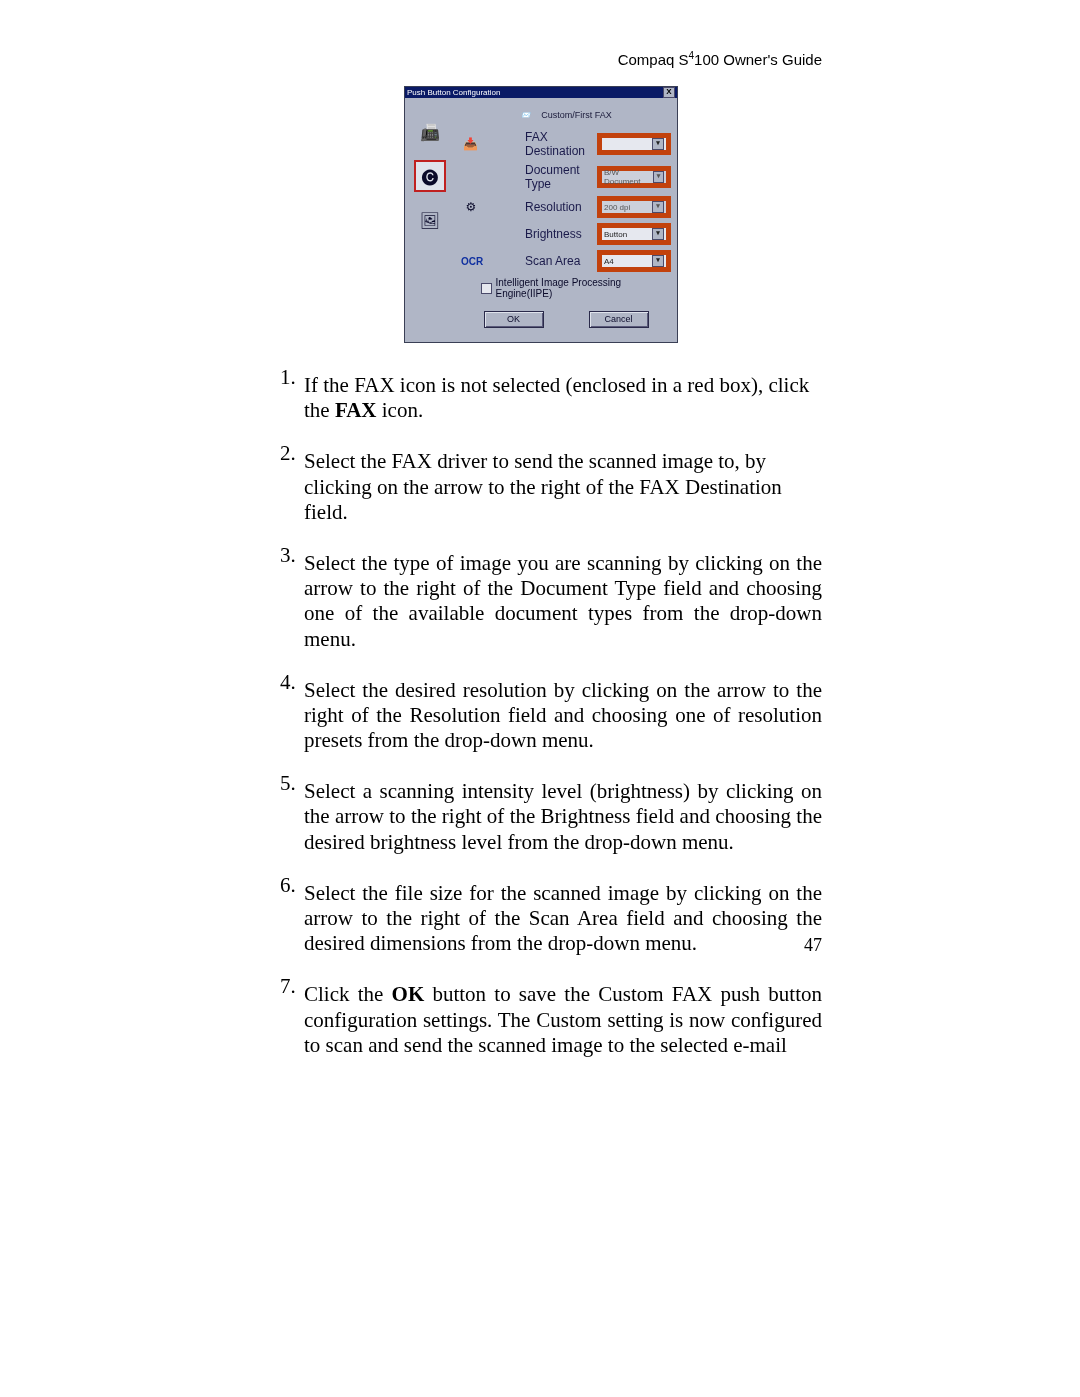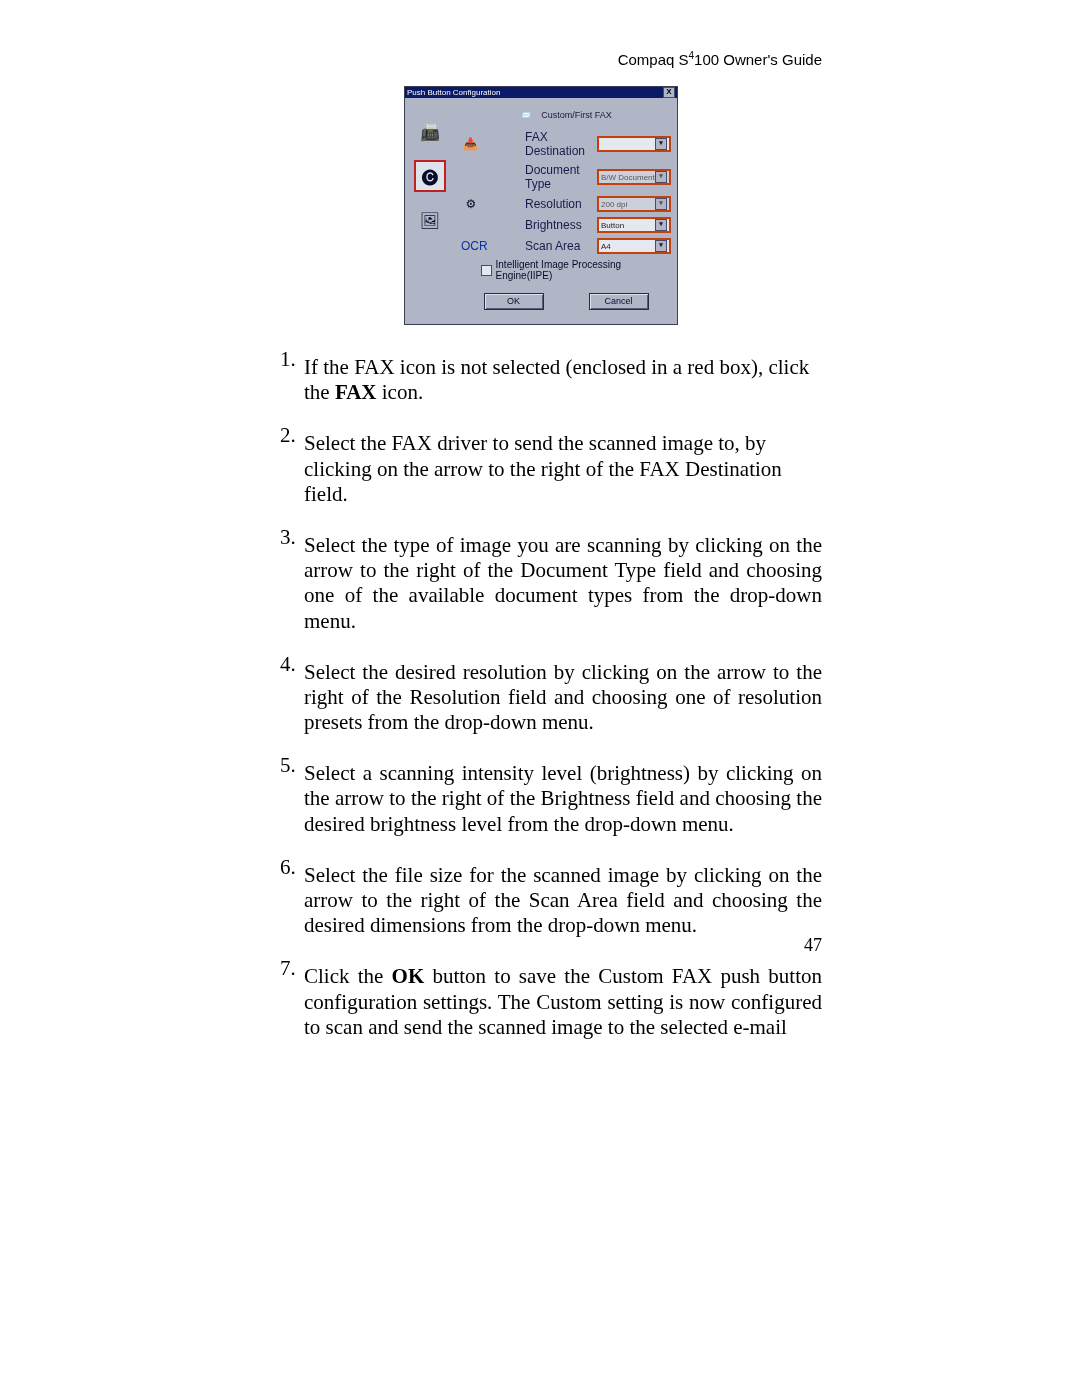--- a/index.html
+++ b/index.html
@@ -104,21 +104,21 @@
   .row .ic{width:20px;text-align:center;font-size:12px;}
   .row .lab{width:64px;font-size:12px;color:#1a1a4a;padding-left:36px;}
   .row .field{
     flex:1;
     display:flex;
   }
   .dropdown{
     flex:1;
     height:12px;
     background:#e6e8ef;
-    border:2px solid #c2410c;
+    border:5px solid #c2410c;
     display:flex;
     align-items:center;
     justify-content:space-between;
     padding:0 2px;
     font-size:8px;
     color:#222;
   }
   .dropdown.disabled{background:#ccd0da;color:#555;}
   .dd-arrow{
     width:10px;height:10px;
@@ -242,21 +242,21 @@
             <span class="ic"></span>
             <span class="lab">Brightness</span>
             <span class="field">
                 <span class="dropdown">
                   <span>Button</span>
                   <span class="dd-arrow">▾</span>
                 </span>
               </span>
           </div>
           <div class="row">
-            <span class="ic" style="font-size:12px;font-weight:normal;color:#1030a0;">OCR</span>
+            <span class="ic" style="font-size:10px;font-weight:bold;color:#1030a0;">OCR</span>
             <span class="lab">Scan Area</span>
             <span class="field">
                 <span class="dropdown">
                   <span>A4</span>
                   <span class="dd-arrow">▾</span>
                 </span>
               </span>
           </div>
           <div class="chkrow">
             <span class="chk"></span>

